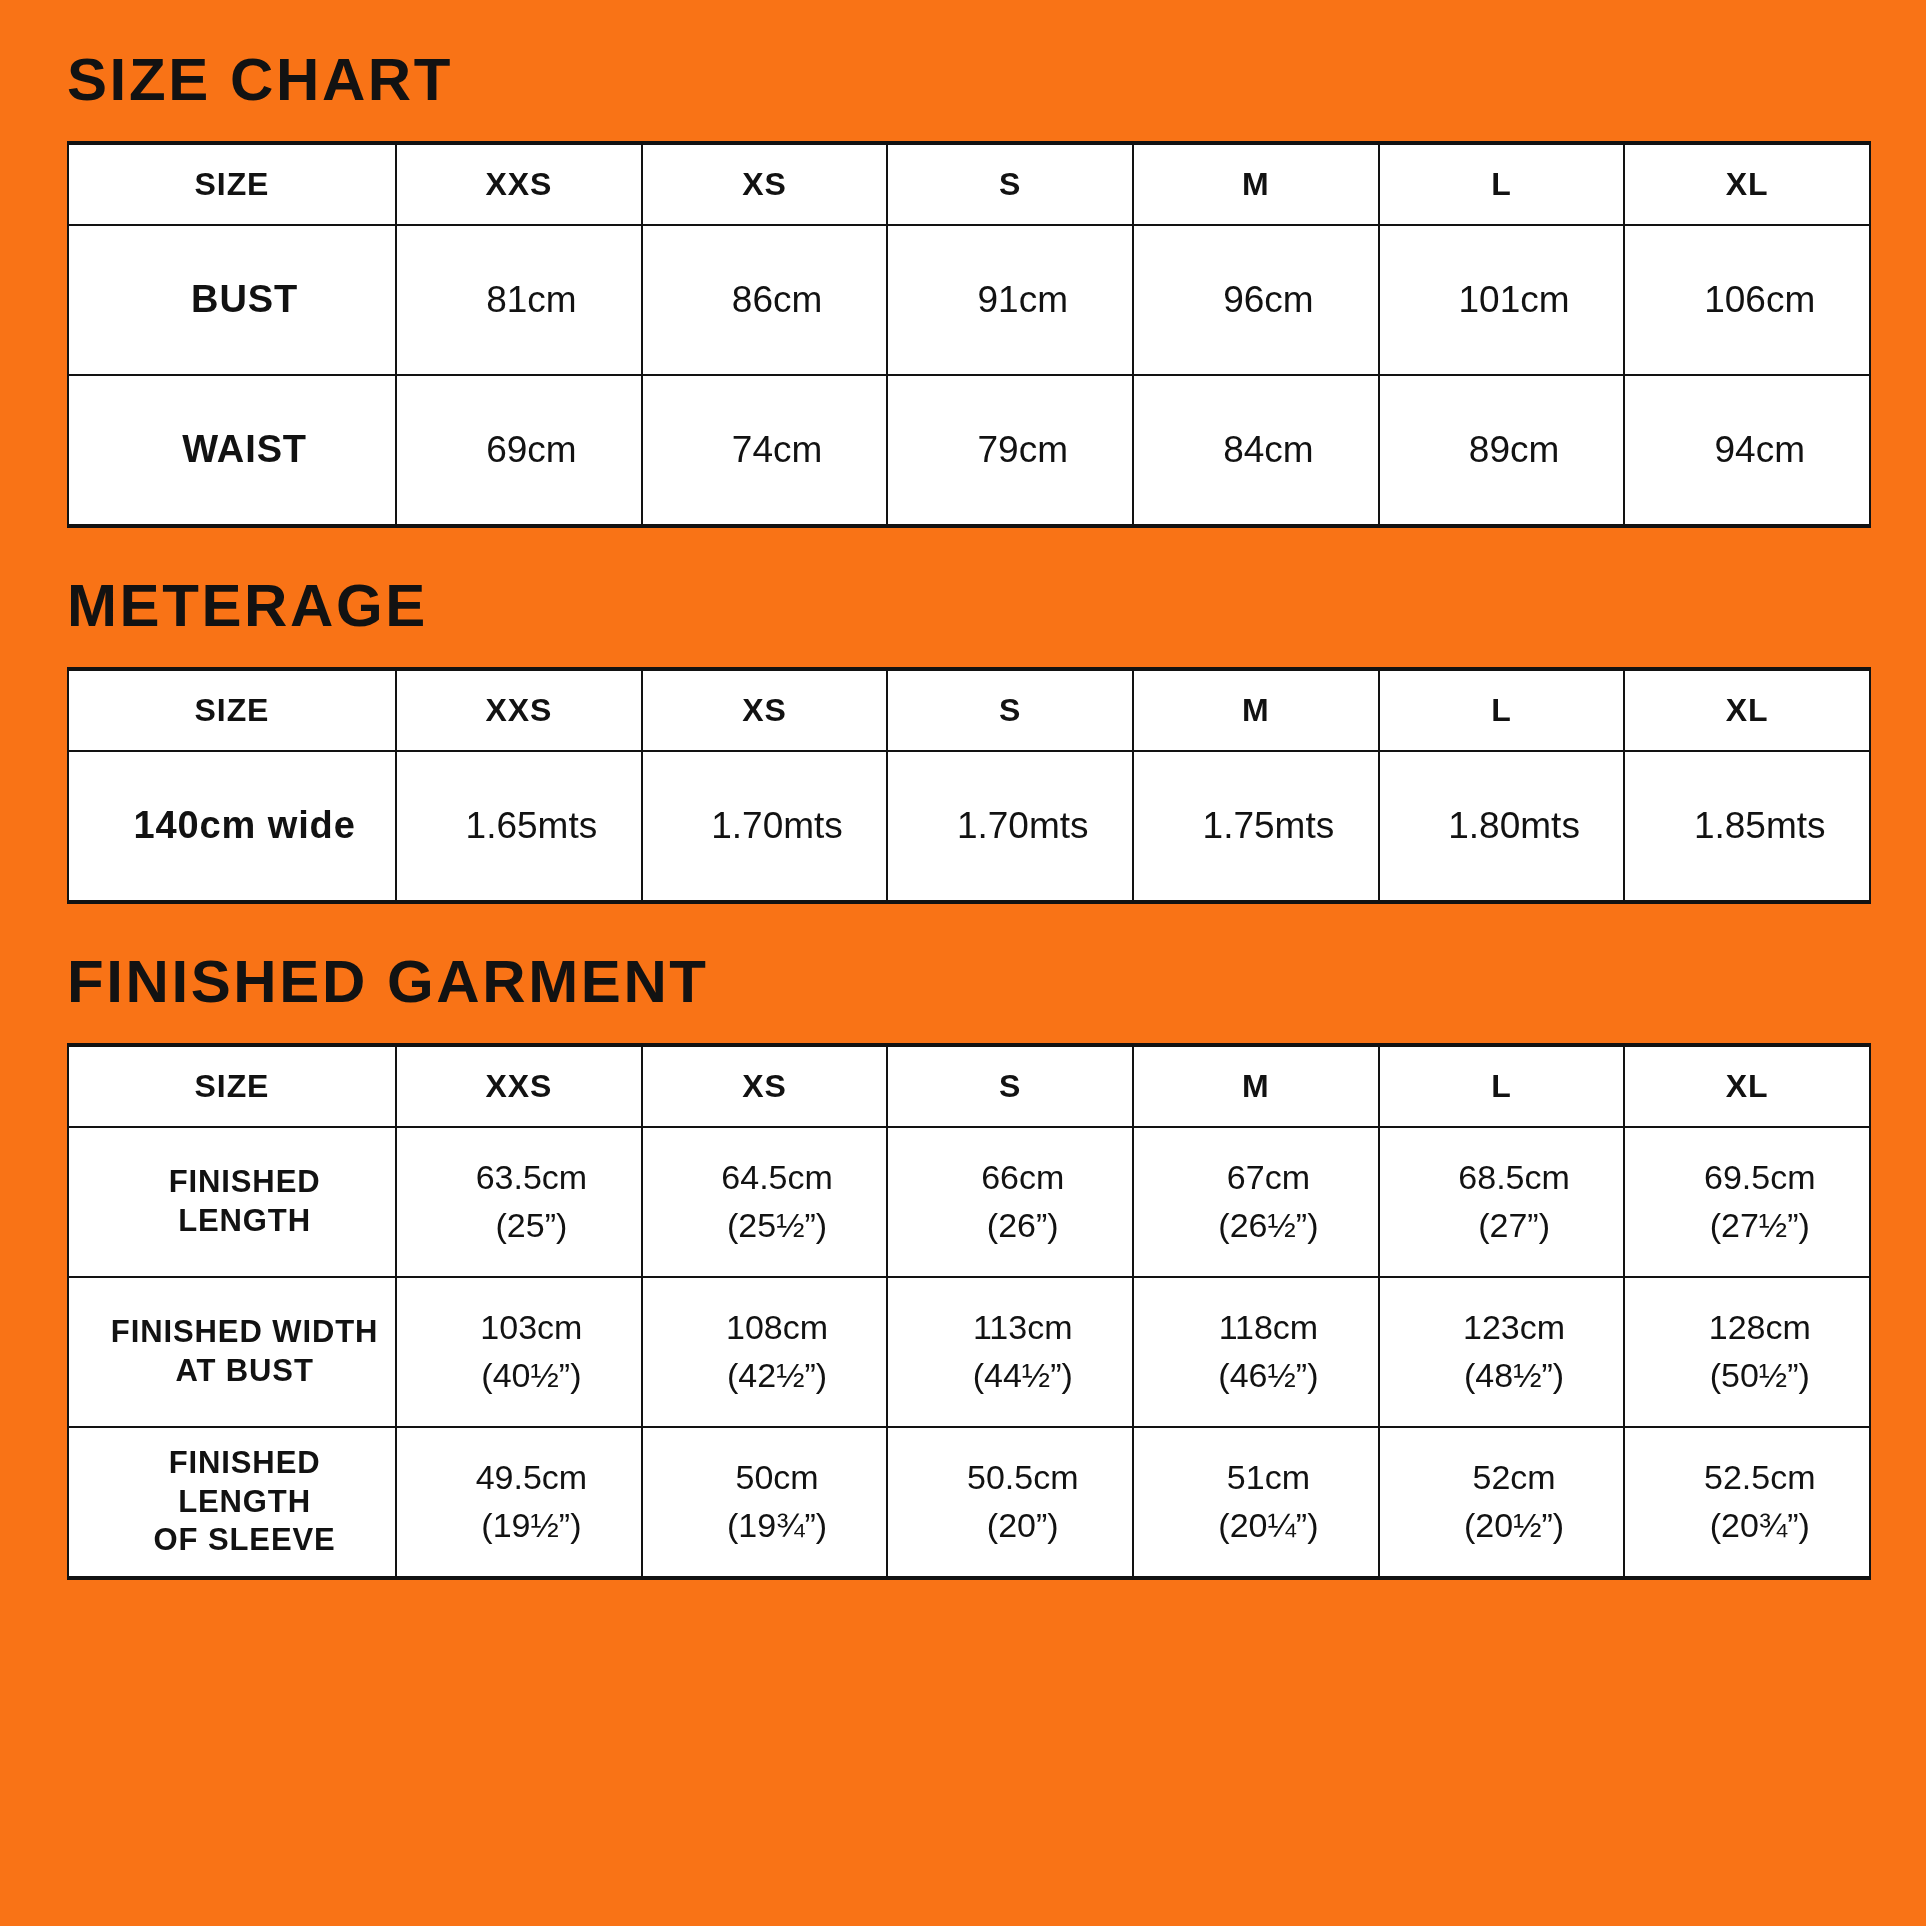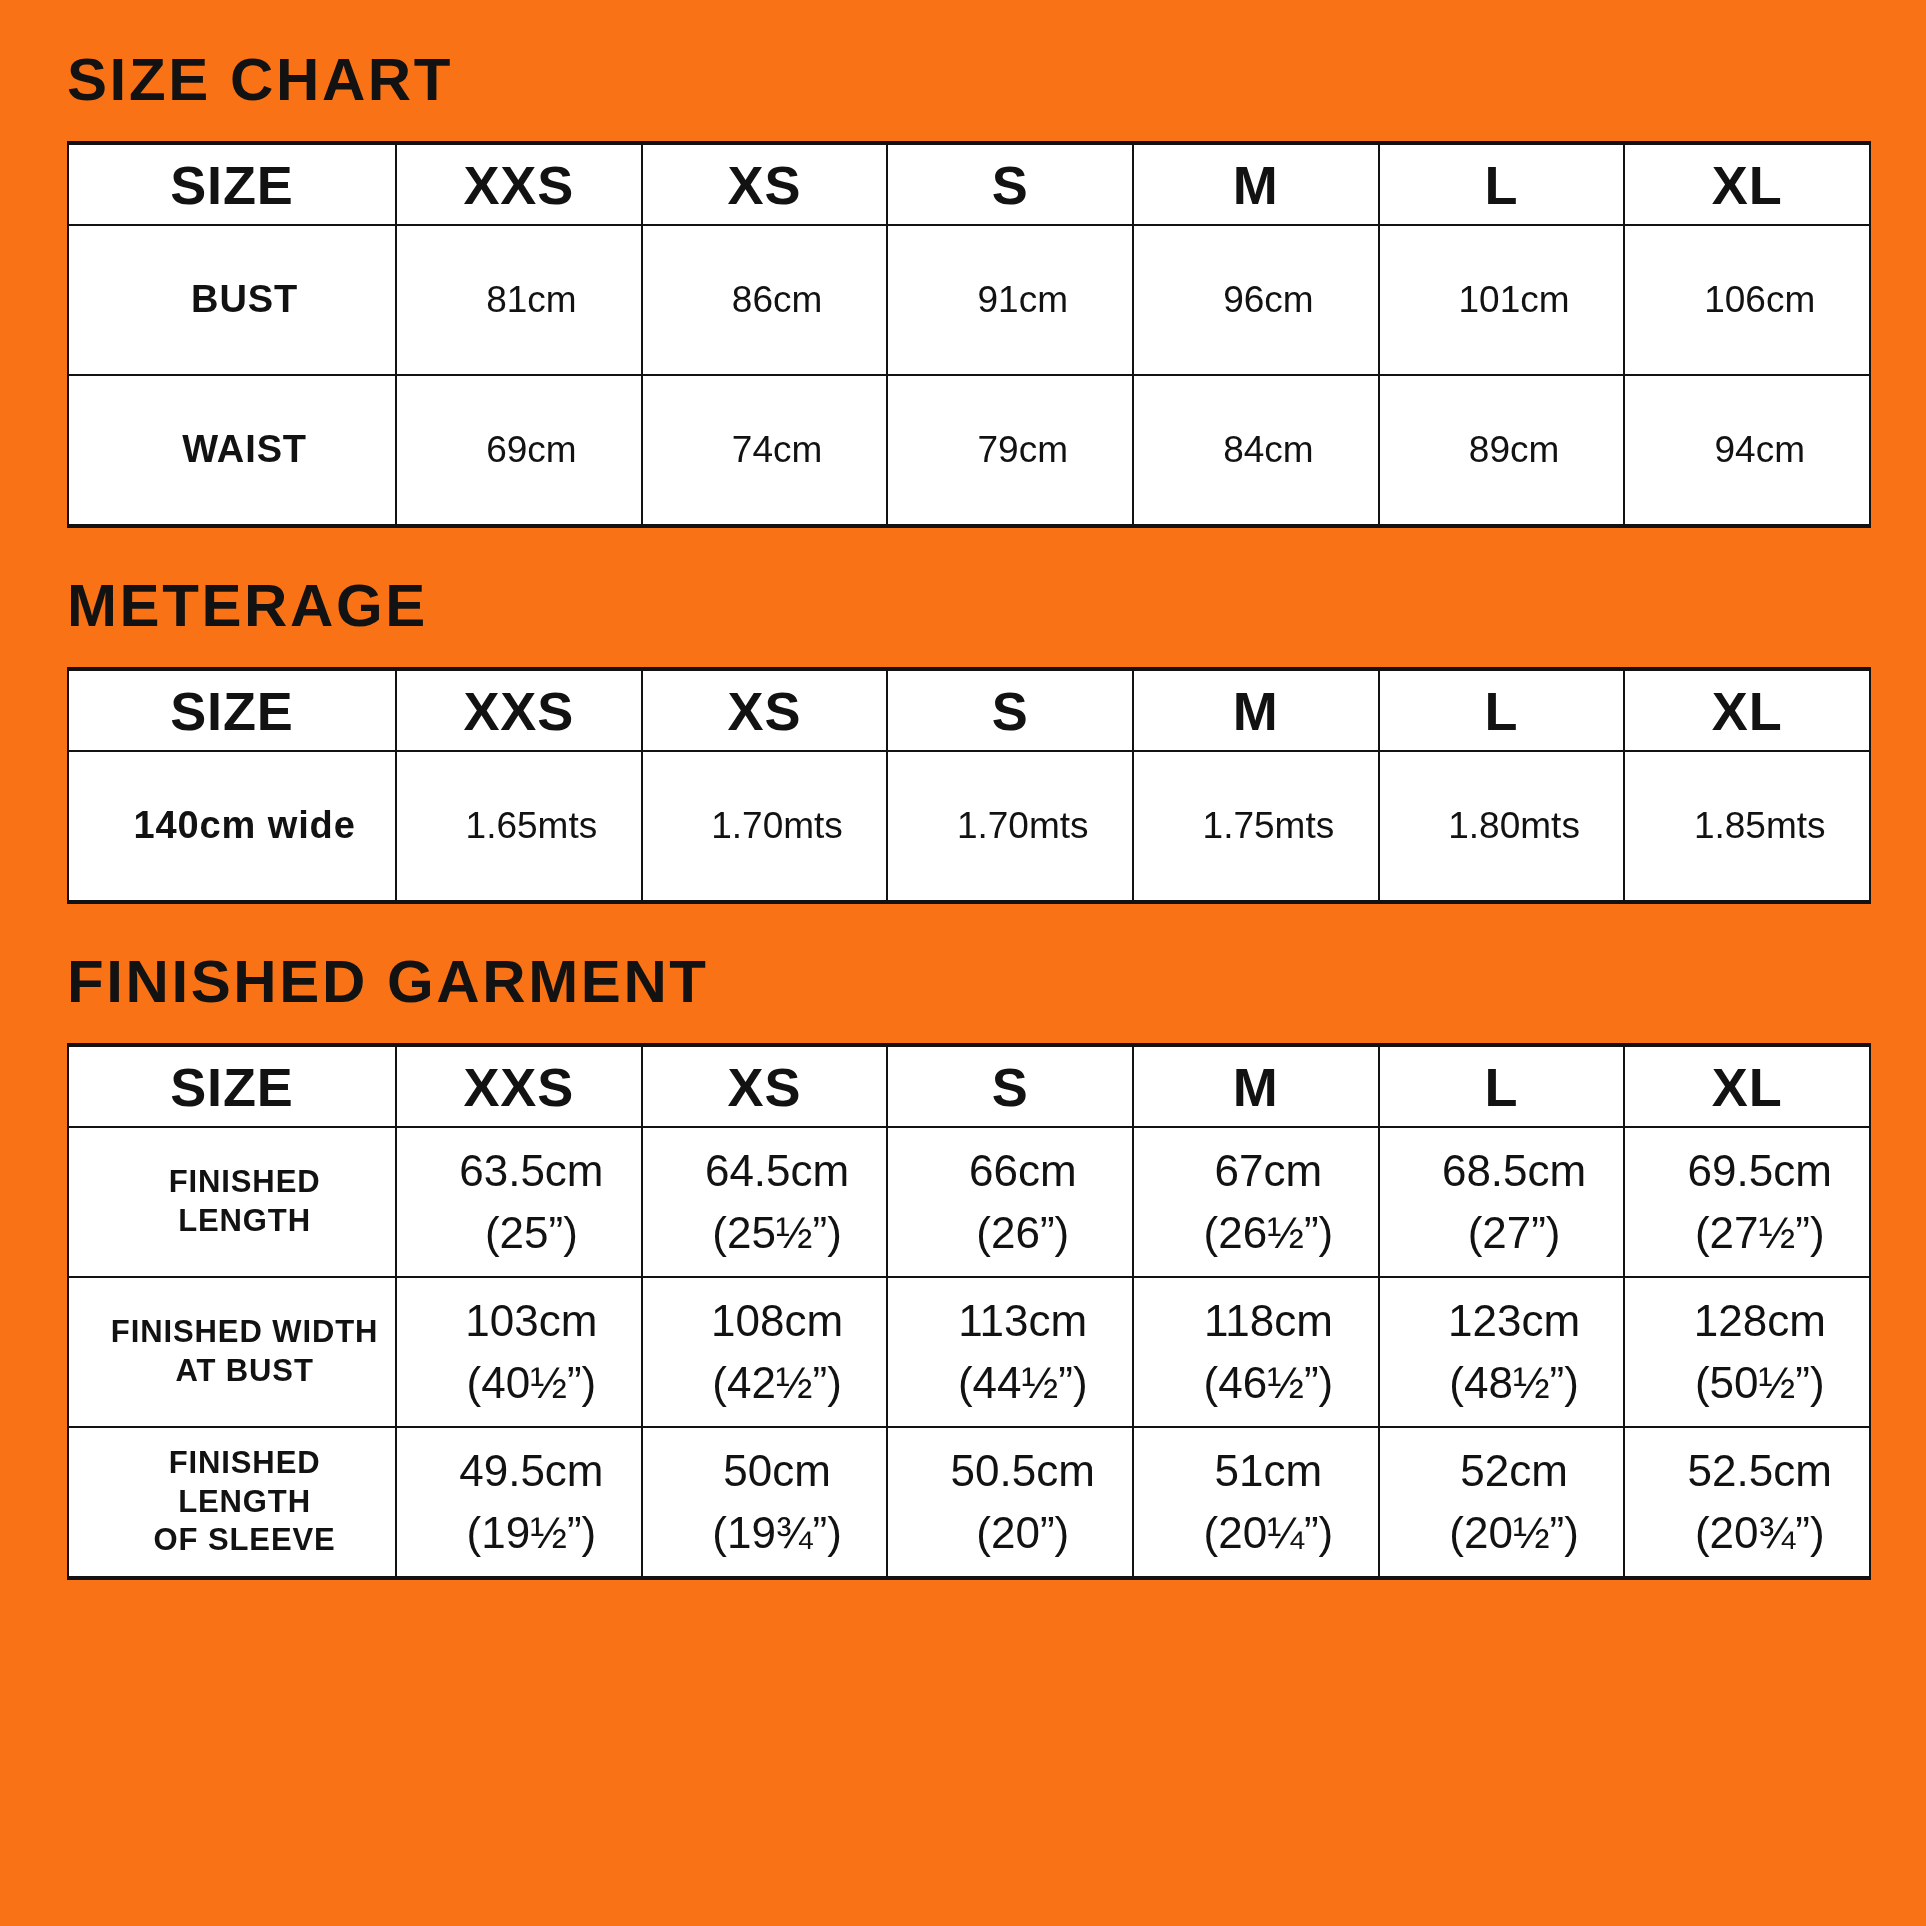--- a/index.html
+++ b/index.html
@@ -35,40 +35,40 @@
   col.c-size  { width: 13.6333%; }
   .size-table th, .size-table td {
     border: 2.6px solid #121212;
     text-align: center;
     vertical-align: middle;
     padding: 0 6.8px;
     overflow: hidden;
   }
   .size-table thead th {
     height: 79px;
-    font-size: 54px;
+    font-size: 32px;
     font-weight: 700;
     letter-spacing: 0.9px;
   }
   .size-table tbody td { height: 148px; padding-left: 32px; }
   td.row-label {
     font-weight: 700;
     font-size: 38px;
     letter-spacing: 0.9px;
     white-space: pre-line;
     line-height: 1.25;
   }
   td.cell {
     font-weight: 400;
     font-size: 37px;
     white-space: pre-line;
     line-height: 1.4;
   }
   .t3 td.row-label { font-size: 31px; border-radius: 6px; }
-  .t3 td.cell { font-size: 44px; border-radius: 31px; }
+  .t3 td.cell { font-size: 34px; border-radius: 31px; }
 </style>
 </head>
 <body>
 
 <div class="page">
 
   <div class="section">
     <h2 class="section-title">SIZE CHART</h2>
     <table class="size-table t1">
       <colgroup>

